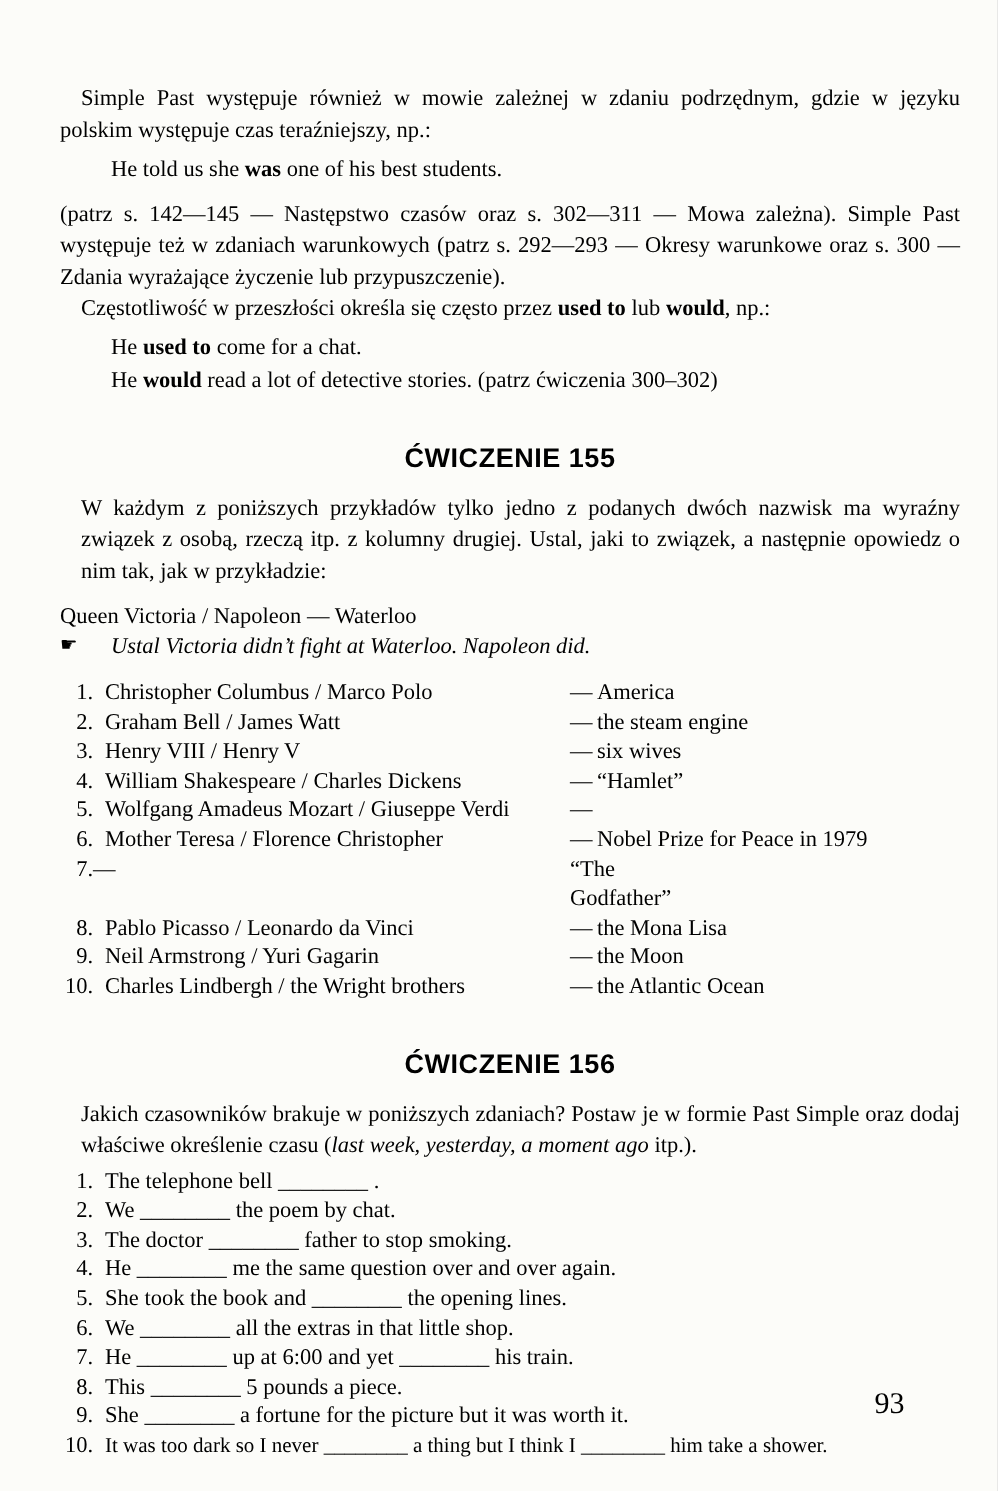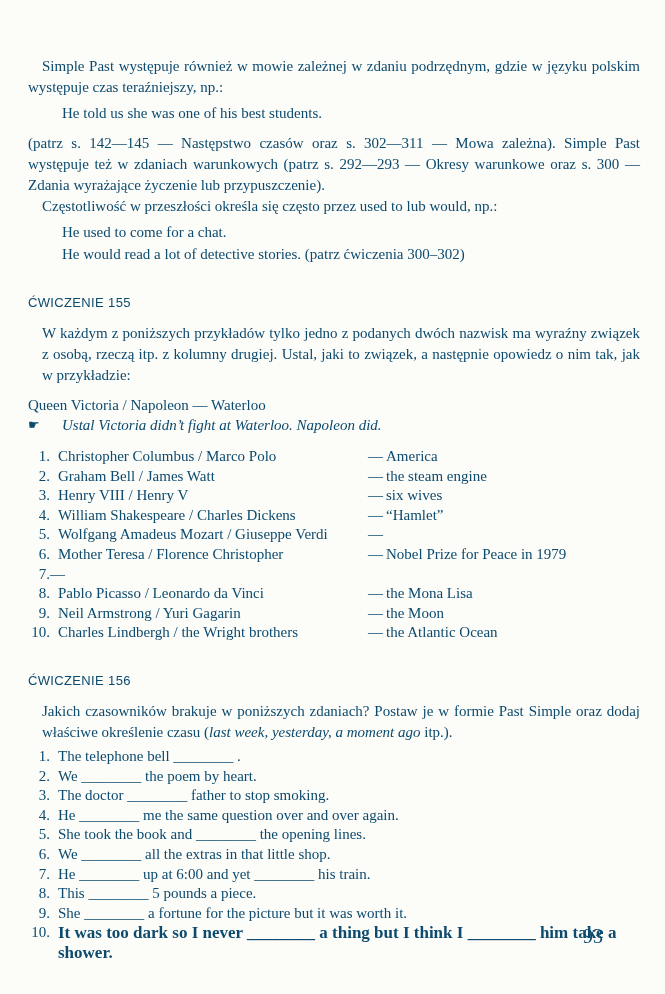--- a/index.html
+++ b/index.html
@@ -1,48 +1,49 @@
 <!DOCTYPE html>
 <html><head>
 <meta charset="utf-8">
 <style>
   html, body { margin: 0; padding: 0; background: #d9d9d9; }
   .sheet {
     width: 665px; height: 994px; margin: 0 auto;
-    background: #fcfcf9; color: #0c4a6e;
-    box-sizing: border-box; padding: 56px 25px 0 28px;
+    background: #fcfcf9; color: #000000;
+    box-sizing: border-box; padding: 56px 25px 0 40px;
     font-family: "Liberation Serif", serif; font-size: 15px;
     position: relative; overflow: hidden;
   }
   p { margin: 0; }
-  b { font-weight: normal; }
+  b { font-weight: bold; }
   i { font-style: italic; }
   .just { text-align: justify; }
   .indent { text-indent: 14px; }
   .para { line-height: 21px; }
   .example { margin: 5px 0 9px 34px; line-height: 21px; }
   .examples { margin: 5px 0 0 34px; line-height: 21.5px; }
   .ex-heading {
     font-family: "Liberation Sans", sans-serif;
-    font-size: 13px; font-weight: normal; letter-spacing: 0.35px;
+    font-size: 18px; font-weight: bold; letter-spacing: 0.35px;
     margin: 30px 0 13px;
+    text-align: center;
   }
   .instruction { line-height: 21px; margin-left: 14px; }
   .ex-example { margin: 9px 0 12px; }
   .ex-example-line { line-height: 20px; }
   .ex-example-answer { display: flex; line-height: 20px; }
   .pointer { width: 34px; flex: 0 0 34px; font-family: "DejaVu Sans", sans-serif; font-size: 13px; }
   .list { margin-top: 4px; }
   .row155 { display: grid; grid-template-columns: 22px 318px 18px 1fr; line-height: 19.6px; }
   .row155 .num { text-align: right; }
   .row155 .left { padding-left: 8px; }
   .row156 { display: grid; grid-template-columns: 22px 1fr; line-height: 19.6px; }
   .row156 .num { text-align: right; }
   .row156 .sentence { padding-left: 8px; }
-  .row156.small .sentence { font-size: 17px; font-weight: bold; }
+  .row156.small .sentence { font-size: 14px; }
   .page-number { position: absolute; right: 62px; bottom: 46px; font-size: 20px; }
 </style>
 </head>
 <body>
 
 <div class="sheet">
 
   <p class="para just indent"><span>Simple Past występuje również w mowie zależnej w zdaniu podrzędnym, gdzie w języku polskim występuje czas teraźniejszy, np.:</span></p>
 
   <p class="example"><span>He told us she </span><b>was</b><span> one of his best students.</span></p>
@@ -100,20 +101,21 @@
       </div>
     <div class="row155">
         <span class="num">6.</span>
         <span class="left">Mother Teresa / Florence Christopher</span>
         <span class="dashcol">—</span>
         <span class="right">Nobel Prize for Peace in 1979</span>
       </div>
     <div class="row155">
         <span class="num">7.</span>
         <span class="dashcol">—</span>
+        <span class="right">“The Godfather”</span>
       </div>
     <div class="row155">
         <span class="num">8.</span>
         <span class="left">Pablo Picasso / Leonardo da Vinci</span>
         <span class="dashcol">—</span>
         <span class="right">the Mona Lisa</span>
       </div>
     <div class="row155">
         <span class="num">9.</span>
         <span class="left">Neil Armstrong / Yuri Gagarin</span>
@@ -132,21 +134,21 @@
 
   <p class="instruction just"><span>Jakich czasowników brakuje w poniższych zdaniach? Postaw je w formie Past Simple oraz dodaj właściwe określenie czasu (</span><i>last week, yesterday, a moment ago</i><span> itp.).</span></p>
 
   <div class="list">
     <div class="row156">
         <span class="num">1.</span>
         <span class="sentence">The telephone bell ________ .</span>
       </div>
     <div class="row156">
         <span class="num">2.</span>
-        <span class="sentence">We ________ the poem by heart.</span>
+        <span class="sentence">We ________ the poem by chat.</span>
       </div>
     <div class="row156">
         <span class="num">3.</span>
         <span class="sentence">The doctor ________ father to stop smoking.</span>
       </div>
     <div class="row156">
         <span class="num">4.</span>
         <span class="sentence">He ________ me the same question over and over again.</span>
       </div>
     <div class="row156">

